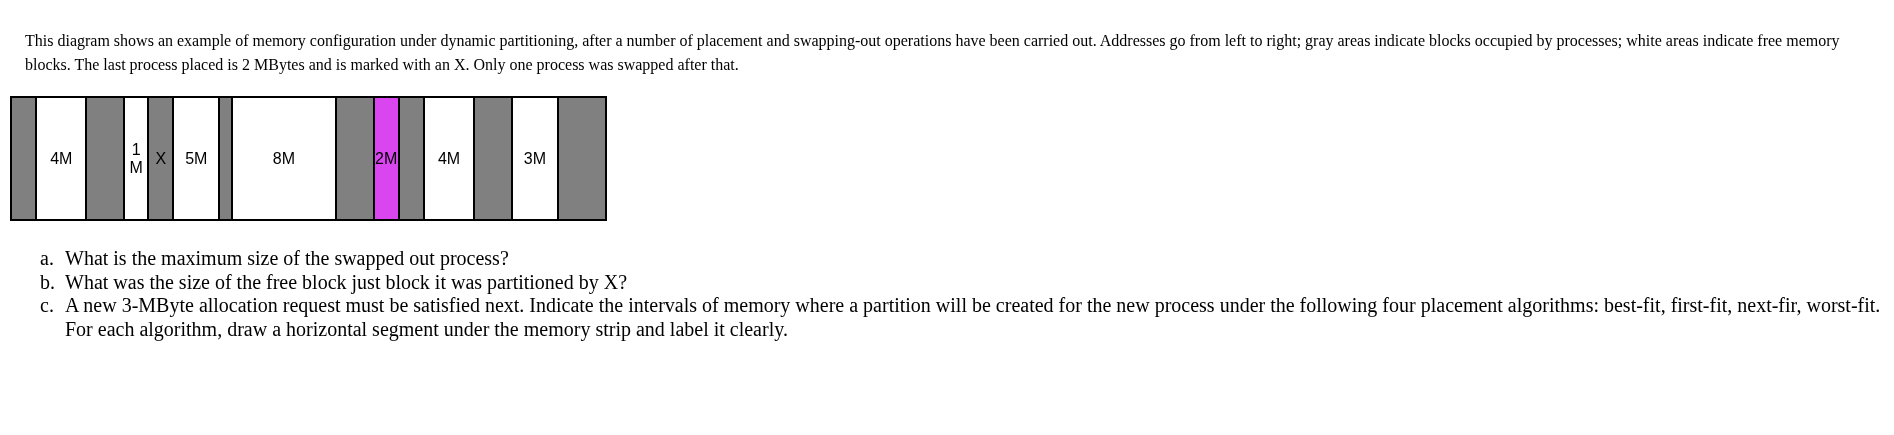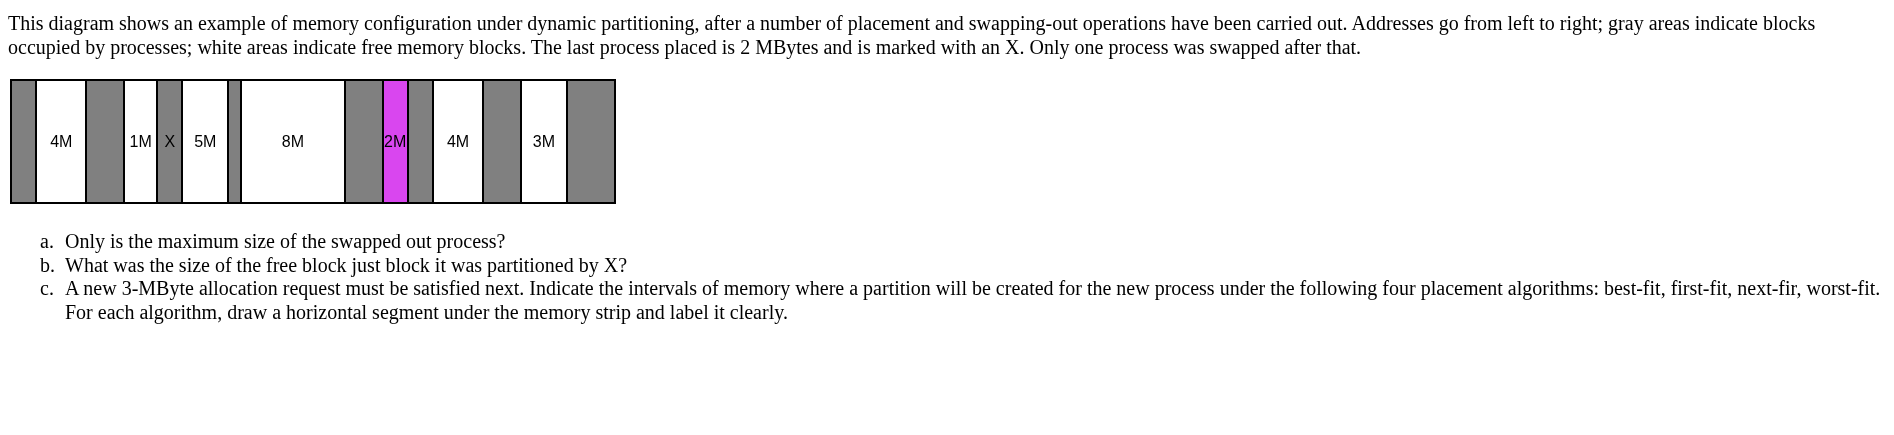--- a/index.html
+++ b/index.html
@@ -13,23 +13,23 @@
     overflow: hidden;
     font-family: "Liberation Serif", serif;
     color: #000000;
   }
   .page {
     width: 100%;
     height: 100%;
     position: relative;
   }
   .intro {
-    margin: 0;
+    margin: 17px;
     padding: 12px 10px 0 8px;
-    font-size: 20px;
+    font-size: 16px;
     line-height: 23.5px;
   }
   .strip {
     display: flex;
     align-items: stretch;
     margin: 20px 0 16px 10px;
     height: 125px;
     width: 591px;
   }
   .mem-block {
@@ -79,21 +79,21 @@
   <div class="strip">
       <div class="mem-block" style="width: 25.1489px; background: rgb(128, 128, 128); border-color: rgb(0, 0, 0);">
         <span class="block-label"></span>
       </div>
       <div class="mem-block" style="width: 50.2979px; background: rgb(255, 255, 255); border-color: rgb(0, 0, 0);">
         <span class="block-label">4M</span>
       </div>
       <div class="mem-block" style="width: 37.7234px; background: rgb(128, 128, 128); border-color: rgb(0, 0, 0);">
         <span class="block-label"></span>
       </div>
-      <div class="mem-block" style="width: 33px; background: rgb(255, 255, 255); border-color: rgb(0, 0, 0);">
+      <div class="mem-block" style="width: 24px; background: rgb(255, 255, 255); border-color: rgb(0, 0, 0);">
         <span class="block-label">1M</span>
       </div>
       <div class="mem-block" style="width: 25.1489px; background: rgb(128, 128, 128); border-color: rgb(0, 0, 0);">
         <span class="block-label">X</span>
       </div>
       <div class="mem-block" style="width: 46px; background: rgb(255, 255, 255); border-color: rgb(0, 0, 0);">
         <span class="block-label">5M</span>
       </div>
       <div class="mem-block" style="width: 12.5745px; background: rgb(128, 128, 128); border-color: rgb(0, 0, 0);">
         <span class="block-label"></span>
@@ -120,21 +120,21 @@
         <span class="block-label">3M</span>
       </div>
       <div class="mem-block" style="width: 50.2979px; background: rgb(128, 128, 128); border-color: rgb(0, 0, 0);">
         <span class="block-label"></span>
       </div>
     </div>
 
   <div class="questions">
       <div class="q-item">
         <span class="q-marker">a.</span>
-        <span class="q-text">Only is the maximum size of the swapped out process?</span>
+        <span class="q-text">What is the maximum size of the swapped out process?</span>
       </div>
       <div class="q-item">
         <span class="q-marker">b.</span>
         <span class="q-text">What was the size of the free block just block it was partitioned by X?</span>
       </div>
       <div class="q-item">
         <span class="q-marker">c.</span>
         <span class="q-text">A new 3-MByte allocation request must be satisfied next. Indicate the intervals of memory where a partition will be created for the new process under the following four placement algorithms: best-fit, first-fit, next-fir, worst-fit. For each algorithm, draw a horizontal segment under the memory strip and label it clearly.</span>
       </div>
     </div>

